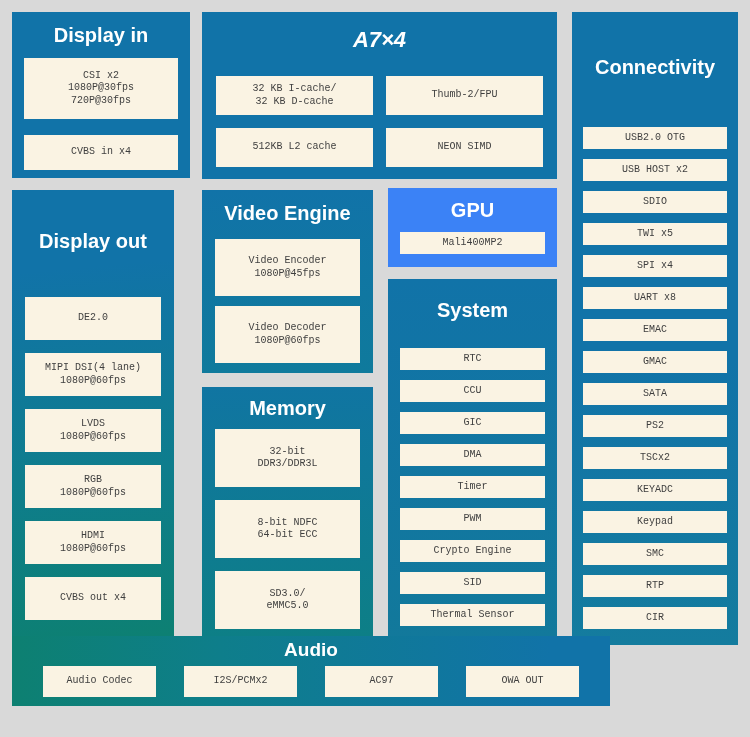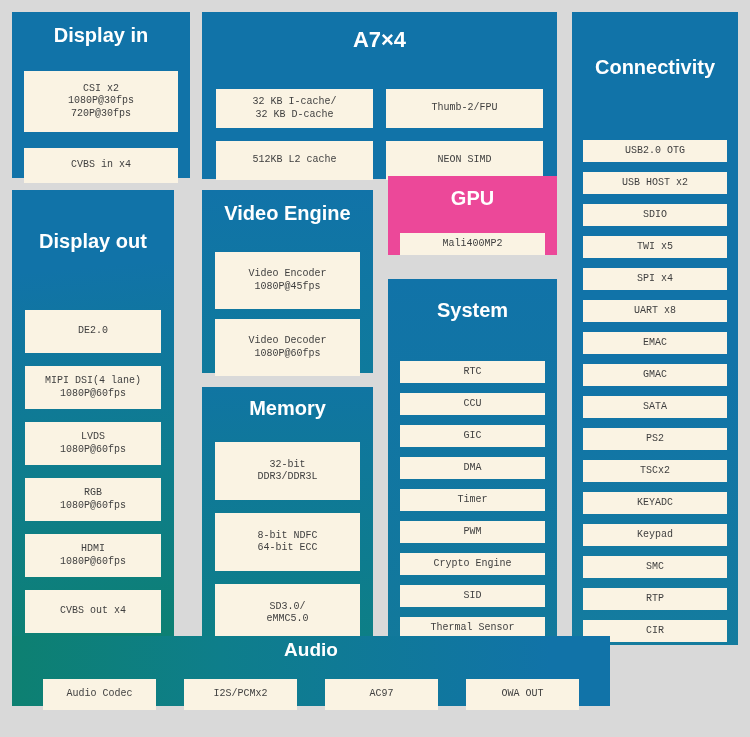--- a/index.html
+++ b/index.html
@@ -13,21 +13,21 @@
     background:#d9d9d9;
     overflow:hidden;
   }
   .block {
     position:absolute;
     display:flex;
     flex-direction:column;
     box-sizing:border-box;
   }
   .block .title {
-    margin:17px;
+    margin:4px;
     color:#ffffff;
     font-weight:700;
     font-size:20px;
     text-align:center;
     display:flex;
     align-items:center;
     justify-content:center;
     flex:0 0 auto;
   }
   .items {
@@ -52,21 +52,21 @@
 
   
   #display-in { left:12px; top:12px; width:178px; height:166px; background:#1173a8; }
   #display-in .title { margin-top:8px; height:30px; }
   #display-in .items { margin:4px 12px 0; gap:16px; }
   #display-in .item-tall  { height:61px; }
   #display-in .item-short { height:35px; }
 
   
   #cpu { left:202px; top:12px; width:355px; height:167px; background:#1173a8; }
-  #cpu .title { margin-top:12px; height:32px; font-size:22px; }
+  #cpu .title { margin-top:12px; height:32px; font-size:22px;font-style:italic; }
   #cpu .items { margin:16px 14px 0; display:grid; grid-template-columns:1fr 1fr; gap:13px 13px; }
   #cpu .item { height:39px; }
 
   
   #connectivity { left:572px; top:12px; width:166px; height:633px;
     background:linear-gradient(180deg,#1173a8 55%,#147c9e 100%); }
   #connectivity .title { margin-top:35px; height:40px; }
   #connectivity .items { margin:36px 11px 0; gap:10px; }
   #connectivity .item { height:22px; }
 
@@ -85,21 +85,21 @@
   #video-engine .item { height:57px; }
 
   
   #memory { left:202px; top:387px; width:171px; height:251px;
     background:linear-gradient(180deg,#1075a2,#0d7f86); }
   #memory .title { margin-top:6px; height:30px; }
   #memory .items { margin:2px 13px 0; gap:13px; }
   #memory .item { height:58px; }
 
   
-  #gpu { left:388px; top:176px; width:169px; height:79px; background:#ec4899; }
+  #gpu { left:388px; top:188px; width:169px; height:79px; background:#3b82f6; }
   #gpu .title { margin-top:7px; height:30px; }
   #gpu .items { margin:3px 12px 0; }
   #gpu .item { height:22px; }
 
   
   #system { left:388px; top:279px; width:169px; height:365px;
     background:linear-gradient(180deg,#1173a8,#12799b); }
   #system .title { margin-top:16px; height:30px; }
   #system .items { margin:19px 12px 0; gap:10px; }
   #system .item { height:22px; }

